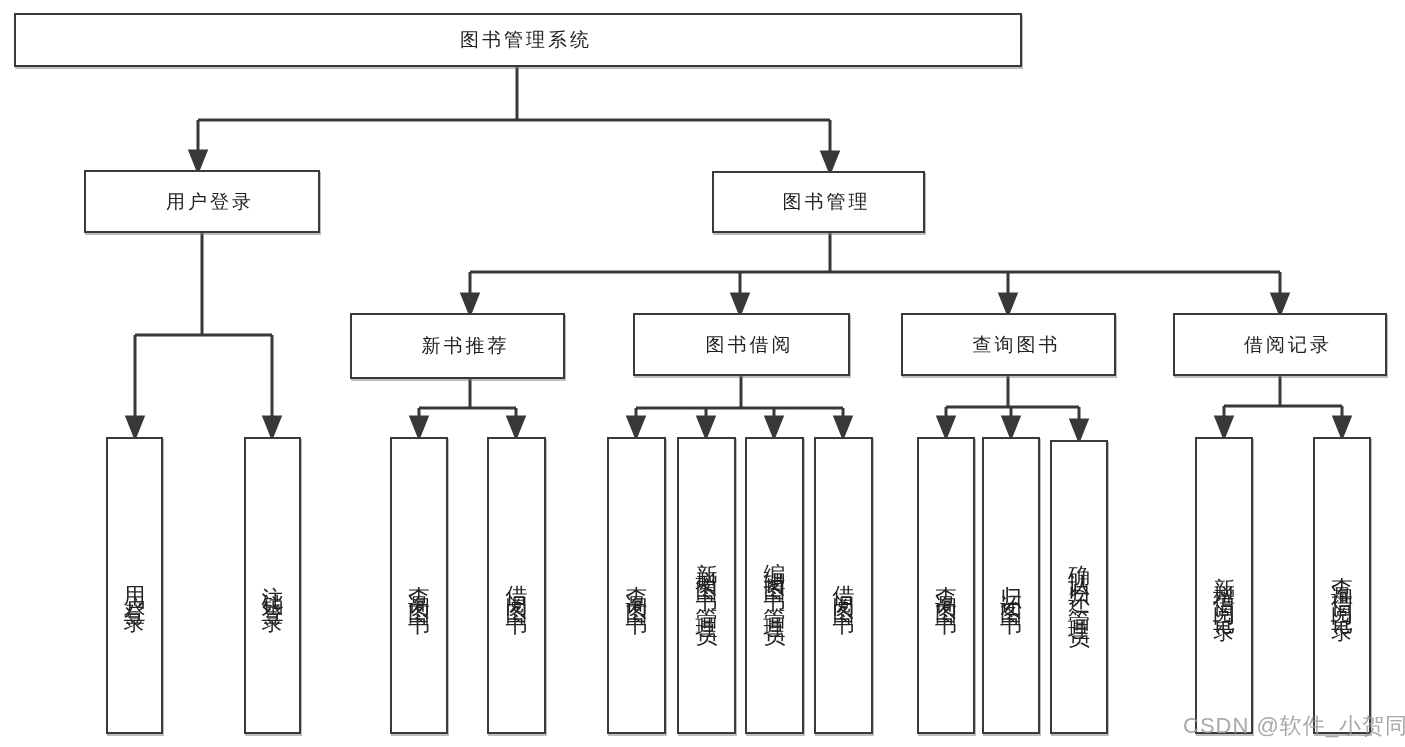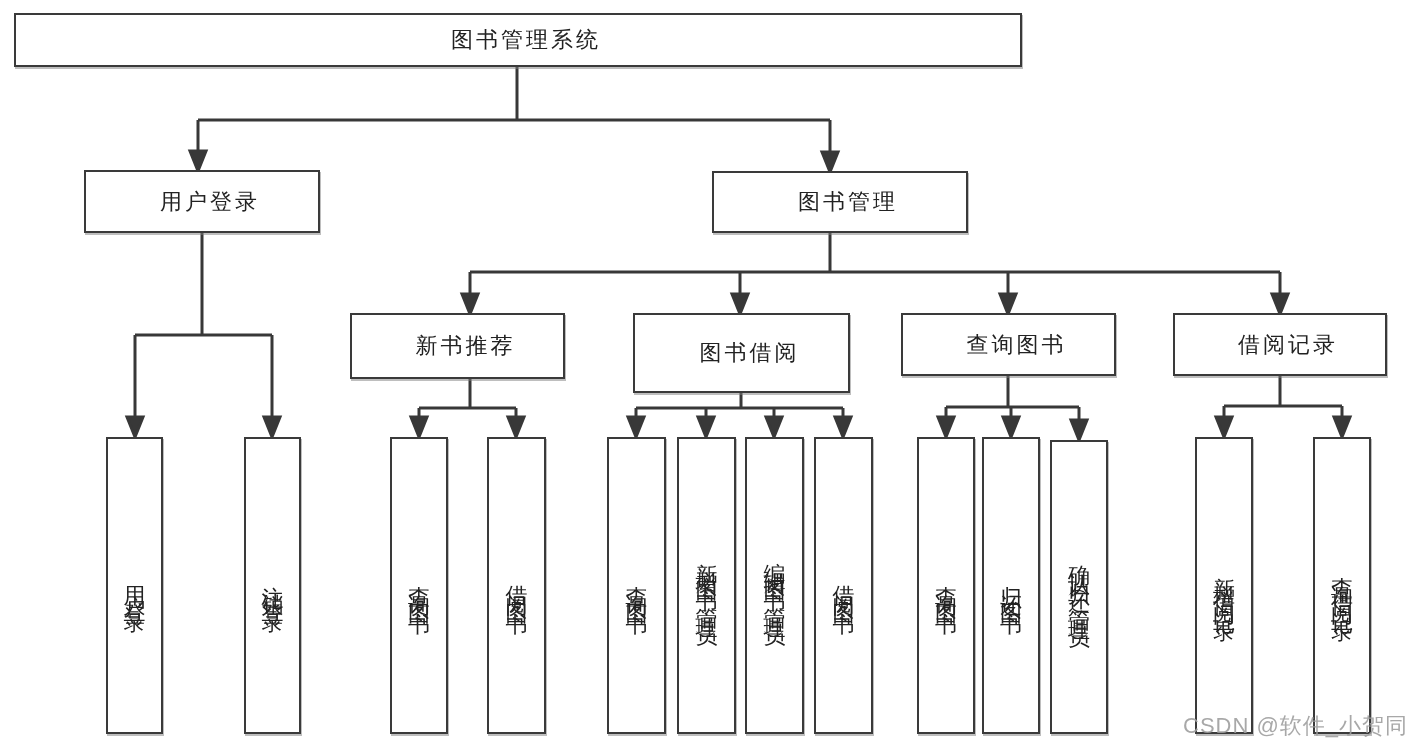--- a/index.html
+++ b/index.html
@@ -22,21 +22,21 @@
     background: #ffffff;
     border: 2.5px solid #3a3a3a;
     box-shadow: 1px 2px 0 rgba(125,125,125,0.5);
     box-sizing: border-box;
     display: flex;
     align-items: center;
     justify-content: center;
     color: #222222;
   }
   .box.h {
-    font-size: 22px;
+    font-size: 19px;
     letter-spacing: 3px;
     white-space: nowrap;
     padding-left: 16px;
   }
   .box.v span {
     writing-mode: vertical-rl;
     font-size: 22px;
     letter-spacing: 9px;
     color: #222222;
     white-space: nowrap;
@@ -104,24 +104,24 @@
     <g stroke="#383838" stroke-width="3" fill="#383838">
       <path fill="none" d="M1280 376 L1280 406 M1224 406 L1342 406 M1224 406 L1224 421 M1342 406 L1342 421"></path>
       <polygon points="1216,417 1232,417 1224,437"></polygon>
       <polygon points="1334,417 1350,417 1342,437"></polygon>
     </g>
   </svg>
 
   <div class="box h" style="left:14px; top:13px; width:1008px; height:54px;">图书管理系统</div>
 
   <div class="box h" style="left:84px; top:170px; width:236px; height:63px;">用户登录</div>
-  <div class="box h" style="left:712px; top:171px; width:256px; height:62px;">图书管理</div>
+  <div class="box h" style="left:712px; top:171px; width:213px; height:62px;">图书管理</div>
 
   <div class="box h" style="left:350px; top:313px; width:215px; height:66px;">新书推荐</div>
-  <div class="box h" style="left:633px; top:313px; width:217px; height:80px;">图书借阅</div>
+  <div class="box h" style="left:633px; top:313px; width:217px; height:63px;">图书借阅</div>
   <div class="box h" style="left:901px; top:313px; width:215px; height:63px;">查询图书</div>
   <div class="box h" style="left:1173px; top:313px; width:214px; height:63px;">借阅记录</div>
 
   <div class="box v" style="left:106px; top:437px; width:57px; height:297px;">
     <span>用户登录</span>
   </div>
   <div class="box v" style="left:244px; top:437px; width:57px; height:297px;">
     <span>注销登录</span>
   </div>
 

